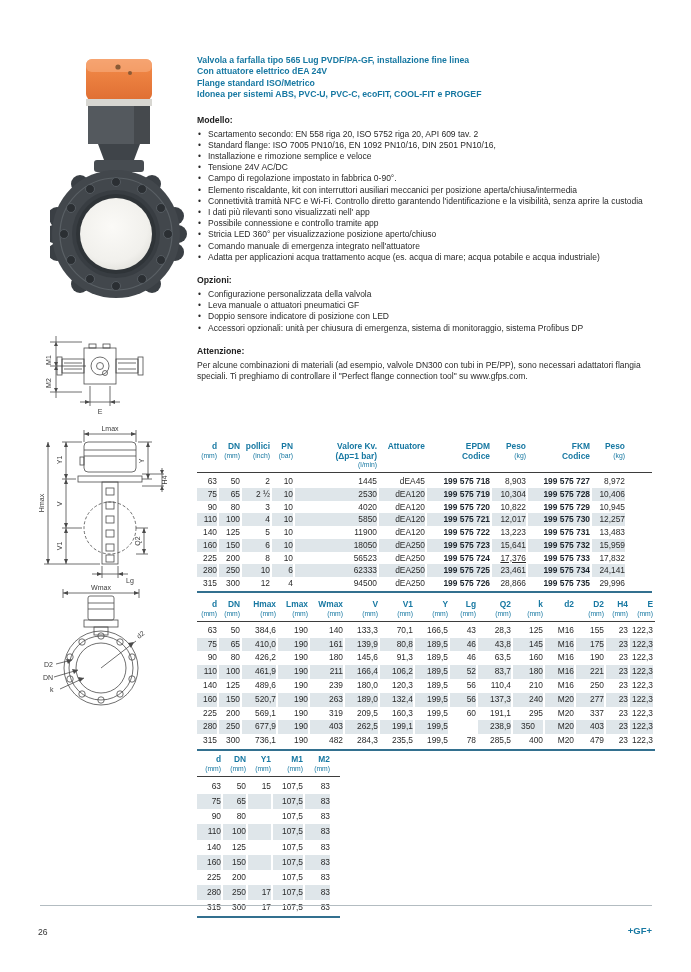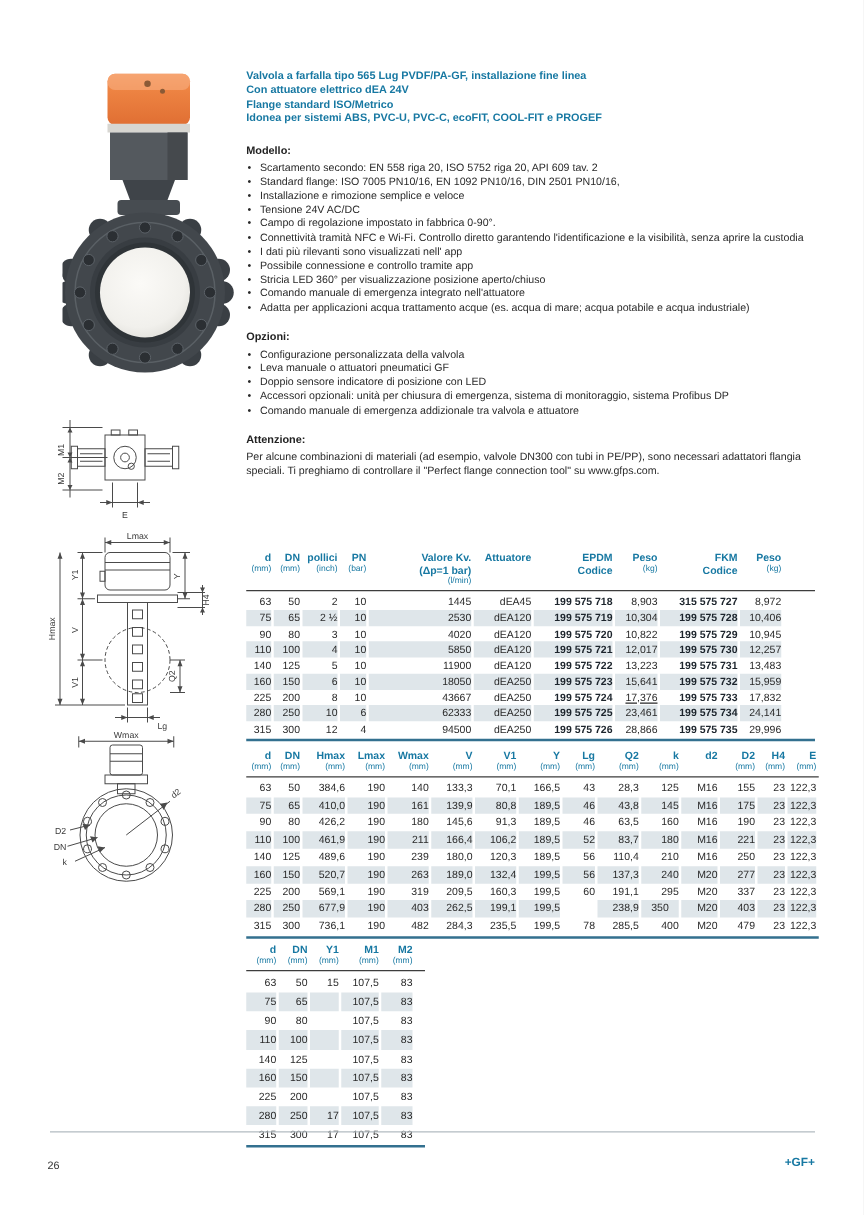--- a/index.html
+++ b/index.html
@@ -103,35 +103,35 @@
     <div class="title-line">Flange standard ISO/Metrico</div>
     <div class="title-line">Idonea per sistemi ABS, PVC-U, PVC-C, ecoFIT, COOL-FIT e PROGEF</div>
 
     <div class="sec-head" style="margin-top:14px;">Modello:</div>
     <ul class="blist">
         <li>Scartamento secondo: EN 558 riga 20, ISO 5752 riga 20, API 609 tav. 2</li>
         <li>Standard flange: ISO 7005 PN10/16, EN 1092 PN10/16, DIN 2501 PN10/16,</li>
         <li>Installazione e rimozione semplice e veloce</li>
         <li>Tensione 24V AC/DC</li>
         <li>Campo di regolazione impostato in fabbrica 0-90°.</li>
+        <li>Elemento riscaldante, kit con interruttori ausiliari meccanici per posizione aperta/chiusa/intermedia</li>
         <li>Connettività tramità NFC e Wi-Fi. Controllo diretto garantendo l'identificazione e la visibilità, senza aprire la custodia</li>
         <li>I dati più rilevanti sono visualizzati nell' app</li>
         <li>Possibile connessione e controllo tramite app</li>
         <li>Stricia LED 360° per visualizzazione posizione aperto/chiuso</li>
         <li>Comando manuale di emergenza integrato nell'attuatore</li>
         <li>Adatta per applicazioni acqua trattamento acque (es. acqua di mare; acqua potabile e acqua industriale)</li>
       </ul>
 
     <div class="sec-head">Opzioni:</div>
     <ul class="blist">
         <li>Configurazione personalizzata della valvola</li>
         <li>Leva manuale o attuatori pneumatici GF</li>
         <li>Doppio sensore indicatore di posizione con LED</li>
         <li>Accessori opzionali: unità per chiusura di emergenza, sistema di monitoraggio, sistema Profibus DP</li>
-        <li>Comando manuale di emergenza addizionale tra valvola e attuatore</li>
       </ul>
 
     <div class="sec-head">Attenzione:</div>
     <p class="para">Per alcune combinazioni di materiali (ad esempio, valvole DN300 con tubi in PE/PP), sono necessari adattatori flangia speciali. Ti preghiamo di controllare il "Perfect flange connection tool" su www.gfps.com.</p>
   </div>
 
   <svg class="absbox" style="left:42px;top:330px;" width="115" height="90" viewBox="0 0 115 90" fill="none" stroke="#4a4a4a" stroke-width="0.8">
     <line x1="8" y1="12" x2="40" y2="12"></line>
       <line x1="8" y1="36" x2="44" y2="36"></line>
       <line x1="8" y1="62" x2="40" y2="62"></line>
@@ -306,21 +306,21 @@
       </div>
       <div class="hrule" style="margin-right: -27px;"></div>
       <div class="cell" style="height: 12.7px; line-height: 12.7px;">63</div>
       <div class="cell" style="height: 12.7px; line-height: 12.7px;">50</div>
       <div class="cell" style="height: 12.7px; line-height: 12.7px;">2</div>
       <div class="cell" style="height: 12.7px; line-height: 12.7px;">10</div>
       <div class="cell" style="height: 12.7px; line-height: 12.7px;">1445</div>
       <div class="cell" style="height: 12.7px; line-height: 12.7px;">dEA45</div>
       <div class="cell code" style="height: 12.7px; line-height: 12.7px;">199 575 718</div>
       <div class="cell" style="height: 12.7px; line-height: 12.7px;">8,903</div>
-      <div class="cell code" style="height: 12.7px; line-height: 12.7px;">315 575 727</div>
+      <div class="cell code" style="height: 12.7px; line-height: 12.7px;">199 575 727</div>
       <div class="cell" style="height: 12.7px; line-height: 12.7px;">8,972</div>
       <div class="cell shade" style="height: 12.7px; line-height: 12.7px;">75</div>
       <div class="cell shade" style="height: 12.7px; line-height: 12.7px;">65</div>
       <div class="cell shade" style="height: 12.7px; line-height: 12.7px;">2 ½</div>
       <div class="cell shade" style="height: 12.7px; line-height: 12.7px;">10</div>
       <div class="cell shade" style="height: 12.7px; line-height: 12.7px;">2530</div>
       <div class="cell shade" style="height: 12.7px; line-height: 12.7px;">dEA120</div>
       <div class="cell shade code" style="height: 12.7px; line-height: 12.7px;">199 575 719</div>
       <div class="cell shade" style="height: 12.7px; line-height: 12.7px;">10,304</div>
       <div class="cell shade code" style="height: 12.7px; line-height: 12.7px;">199 575 728</div>
@@ -362,21 +362,21 @@
       <div class="cell shade" style="height: 12.7px; line-height: 12.7px;">18050</div>
       <div class="cell shade" style="height: 12.7px; line-height: 12.7px;">dEA250</div>
       <div class="cell shade code" style="height: 12.7px; line-height: 12.7px;">199 575 723</div>
       <div class="cell shade" style="height: 12.7px; line-height: 12.7px;">15,641</div>
       <div class="cell shade code" style="height: 12.7px; line-height: 12.7px;">199 575 732</div>
       <div class="cell shade" style="height: 12.7px; line-height: 12.7px;">15,959</div>
       <div class="cell" style="height: 12.7px; line-height: 12.7px;">225</div>
       <div class="cell" style="height: 12.7px; line-height: 12.7px;">200</div>
       <div class="cell" style="height: 12.7px; line-height: 12.7px;">8</div>
       <div class="cell" style="height: 12.7px; line-height: 12.7px;">10</div>
-      <div class="cell" style="height: 12.7px; line-height: 12.7px;">43667</div>
+      <div class="cell" style="height: 12.7px; line-height: 12.7px;">56523</div>
       <div class="cell" style="height: 12.7px; line-height: 12.7px;">dEA250</div>
       <div class="cell code" style="height: 12.7px; line-height: 12.7px;">199 575 724</div>
       <div class="cell" style="height: 12.7px; line-height: 12.7px; text-decoration: underline;">17,376</div>
       <div class="cell code" style="height: 12.7px; line-height: 12.7px;">199 575 733</div>
       <div class="cell" style="height: 12.7px; line-height: 12.7px;">17,832</div>
       <div class="cell shade" style="height: 12.7px; line-height: 12.7px;">280</div>
       <div class="cell shade" style="height: 12.7px; line-height: 12.7px;">250</div>
       <div class="cell shade" style="height: 12.7px; line-height: 12.7px;">10</div>
       <div class="cell shade" style="height: 12.7px; line-height: 12.7px;">6</div>
       <div class="cell shade" style="height: 12.7px; line-height: 12.7px;">62333</div>

